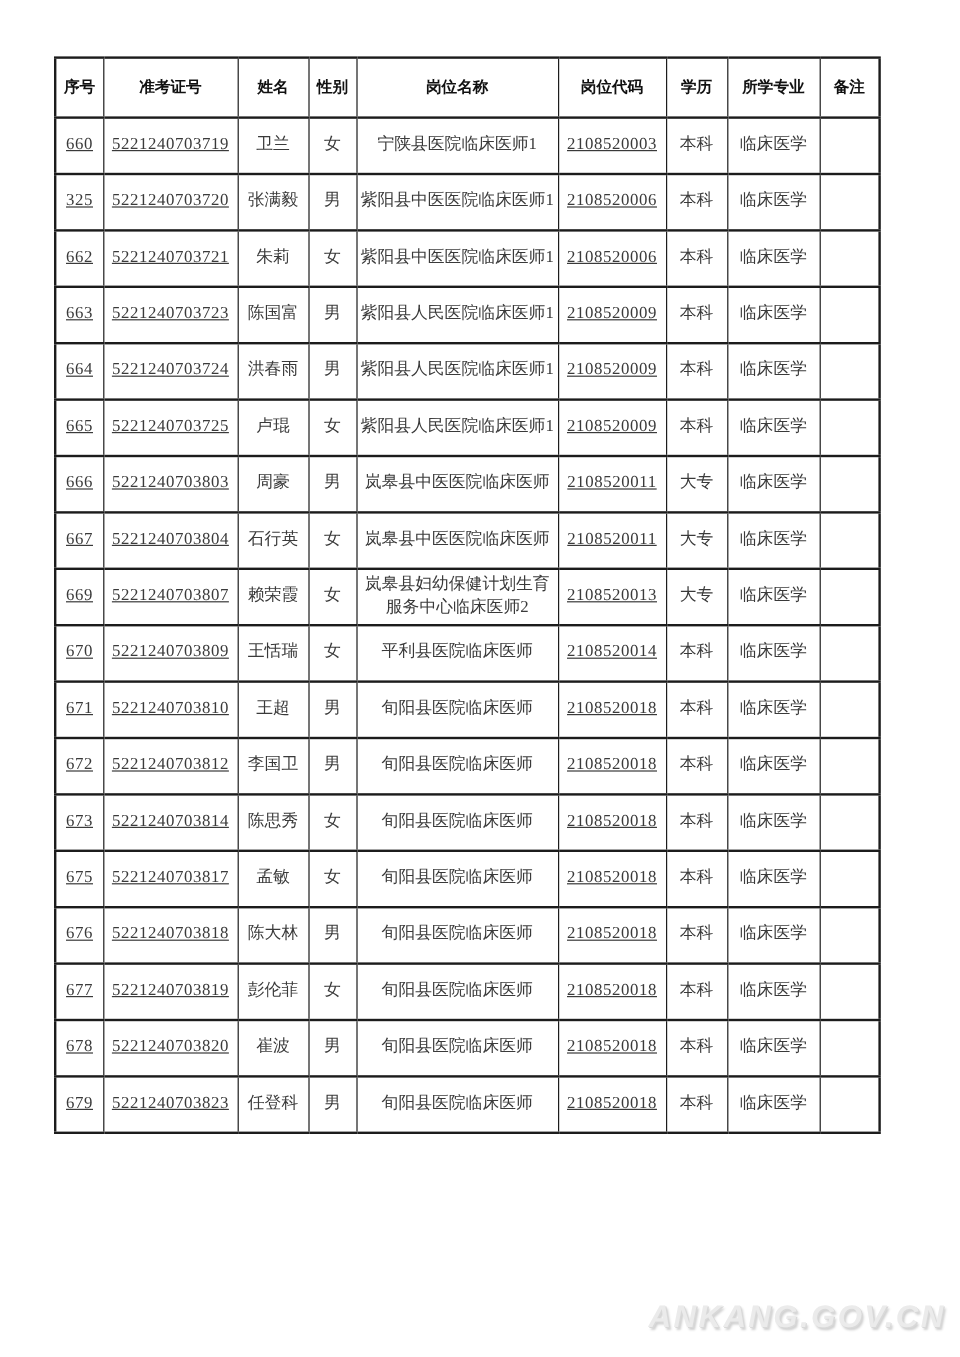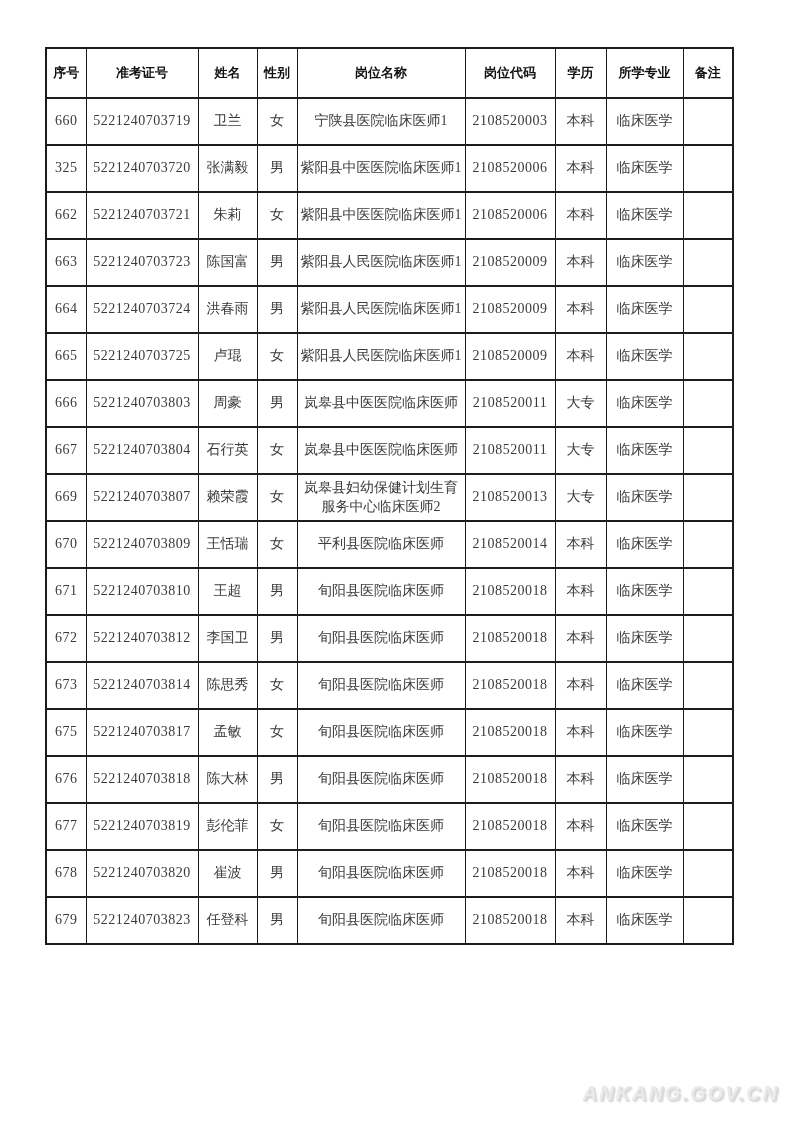--- a/index.html
+++ b/index.html
@@ -46,29 +46,30 @@
     color:var(--header-text);
   }
   table.roster td{
     font-size:14px;
     color:var(--cell-text);
   }
   table.roster td.num{
     font-family:"Liberation Serif", serif;
     font-size:14px;
     letter-spacing:0.5px;
+    text-decoration:underline;
   }
   .watermark{
     position:absolute;
-    right:21px;
+    right:12px;
     top:1082px;
     font-family:"Liberation Sans", sans-serif;
     font-style:italic;
     font-weight:bold;
-    font-size:20px;
+    font-size:26px;
     letter-spacing:2px;
     color:var(--watermark);
     text-shadow:1px 1px 0 #d8d8d8, 2px 2px 2px #cfcfcf;
     white-space:nowrap;
     user-select:none;
   }
 </style>
 </head>
 <body>
 

